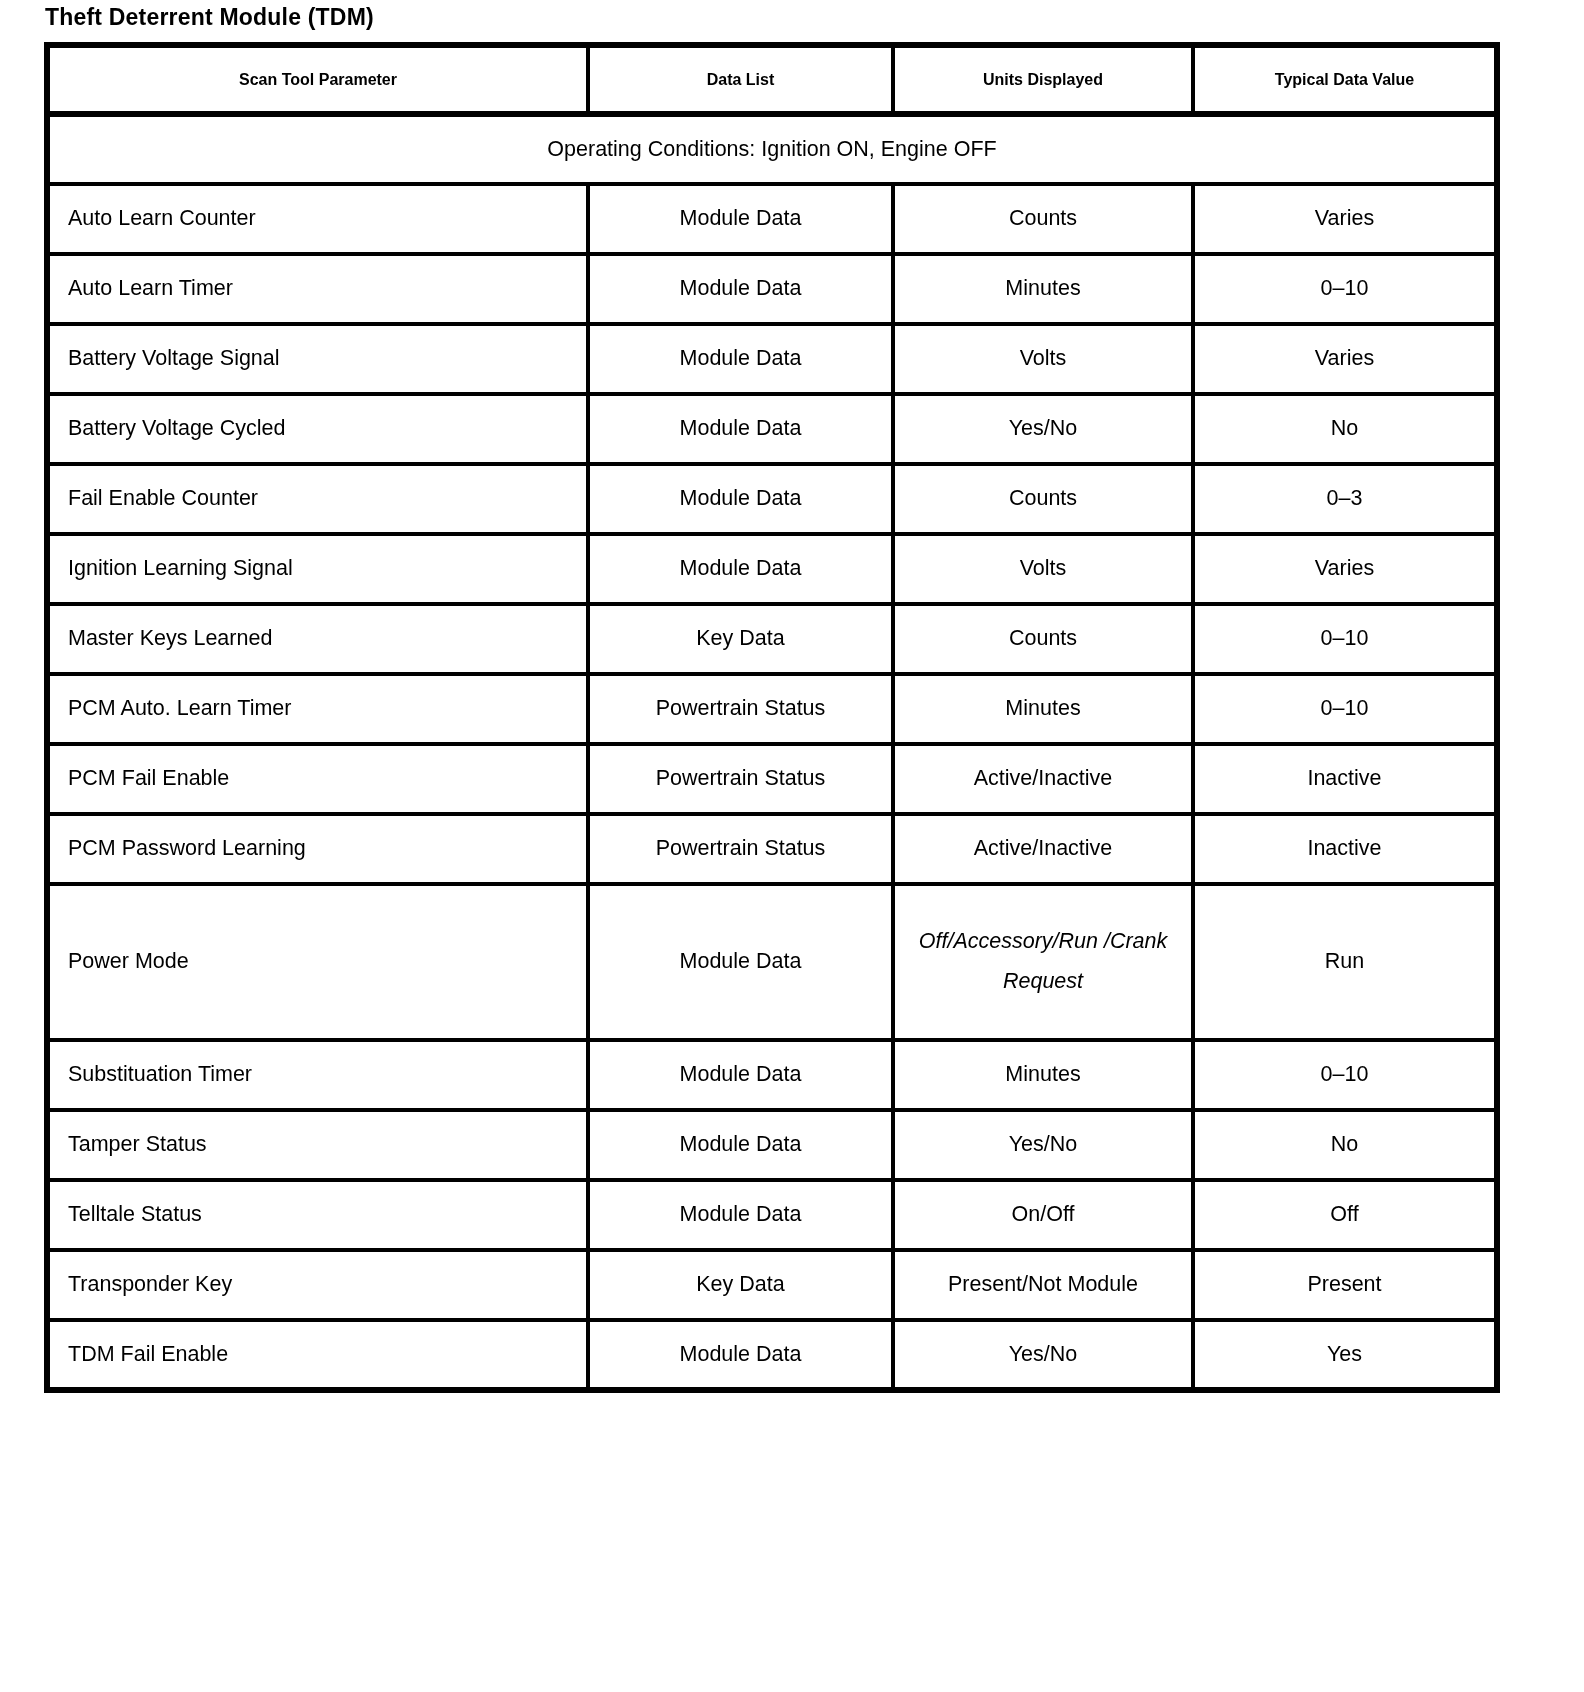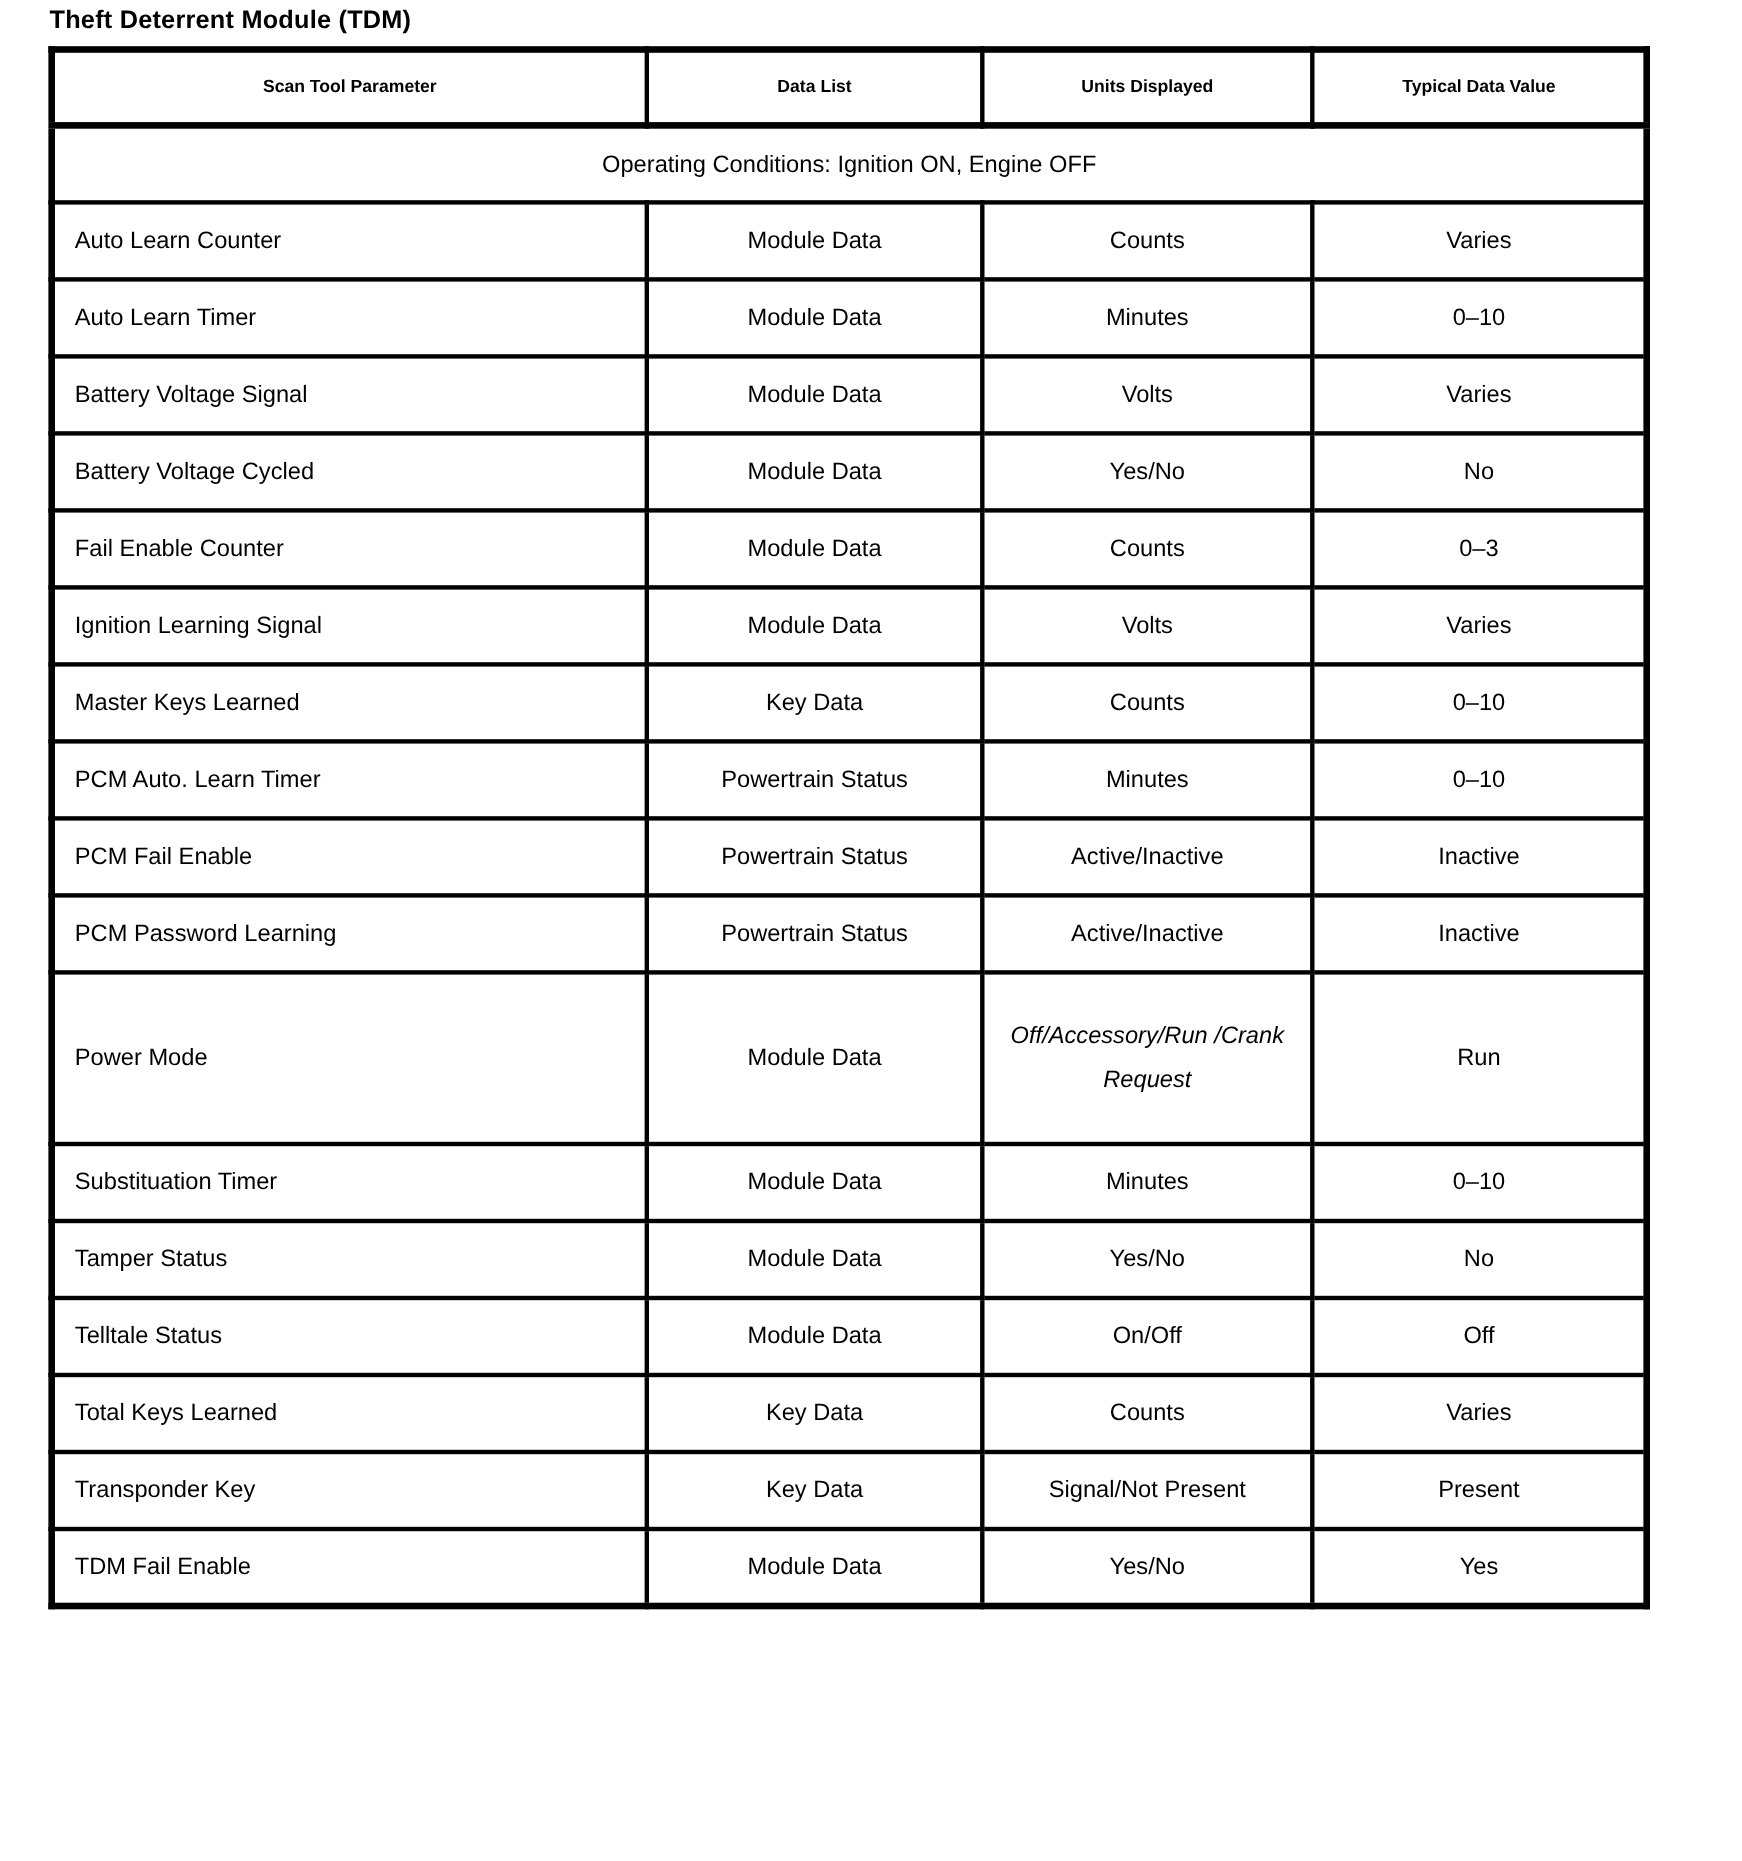--- a/index.html
+++ b/index.html
@@ -187,31 +187,25 @@
     <td class="typical-value-cell">No</td>
   </tr>
 
   <tr>
     <td class="param-cell">Telltale Status</td>
     <td class="data-list-cell">Module Data</td>
     <td class="units-cell">On/Off</td>
     <td class="typical-value-cell">Off</td>
   </tr>
 
-  <tr>
-    <td class="param-cell">Total Keys Learned</td>
-    <td class="data-list-cell">Key Data</td>
-    <td class="units-cell">Counts</td>
-    <td class="typical-value-cell">Varies</td>
-  </tr>
 
   <tr>
     <td class="param-cell">Transponder Key</td>
     <td class="data-list-cell">Key Data</td>
-    <td class="units-cell">Signal/Not Present</td>
+    <td class="units-cell">Present/Not Module</td>
     <td class="typical-value-cell">Present</td>
   </tr>
 
   <tr>
     <td class="param-cell">TDM Fail Enable</td>
     <td class="data-list-cell">Module Data</td>
     <td class="units-cell">Yes/No</td>
     <td class="typical-value-cell">Yes</td>
   </tr>
 </tbody>

